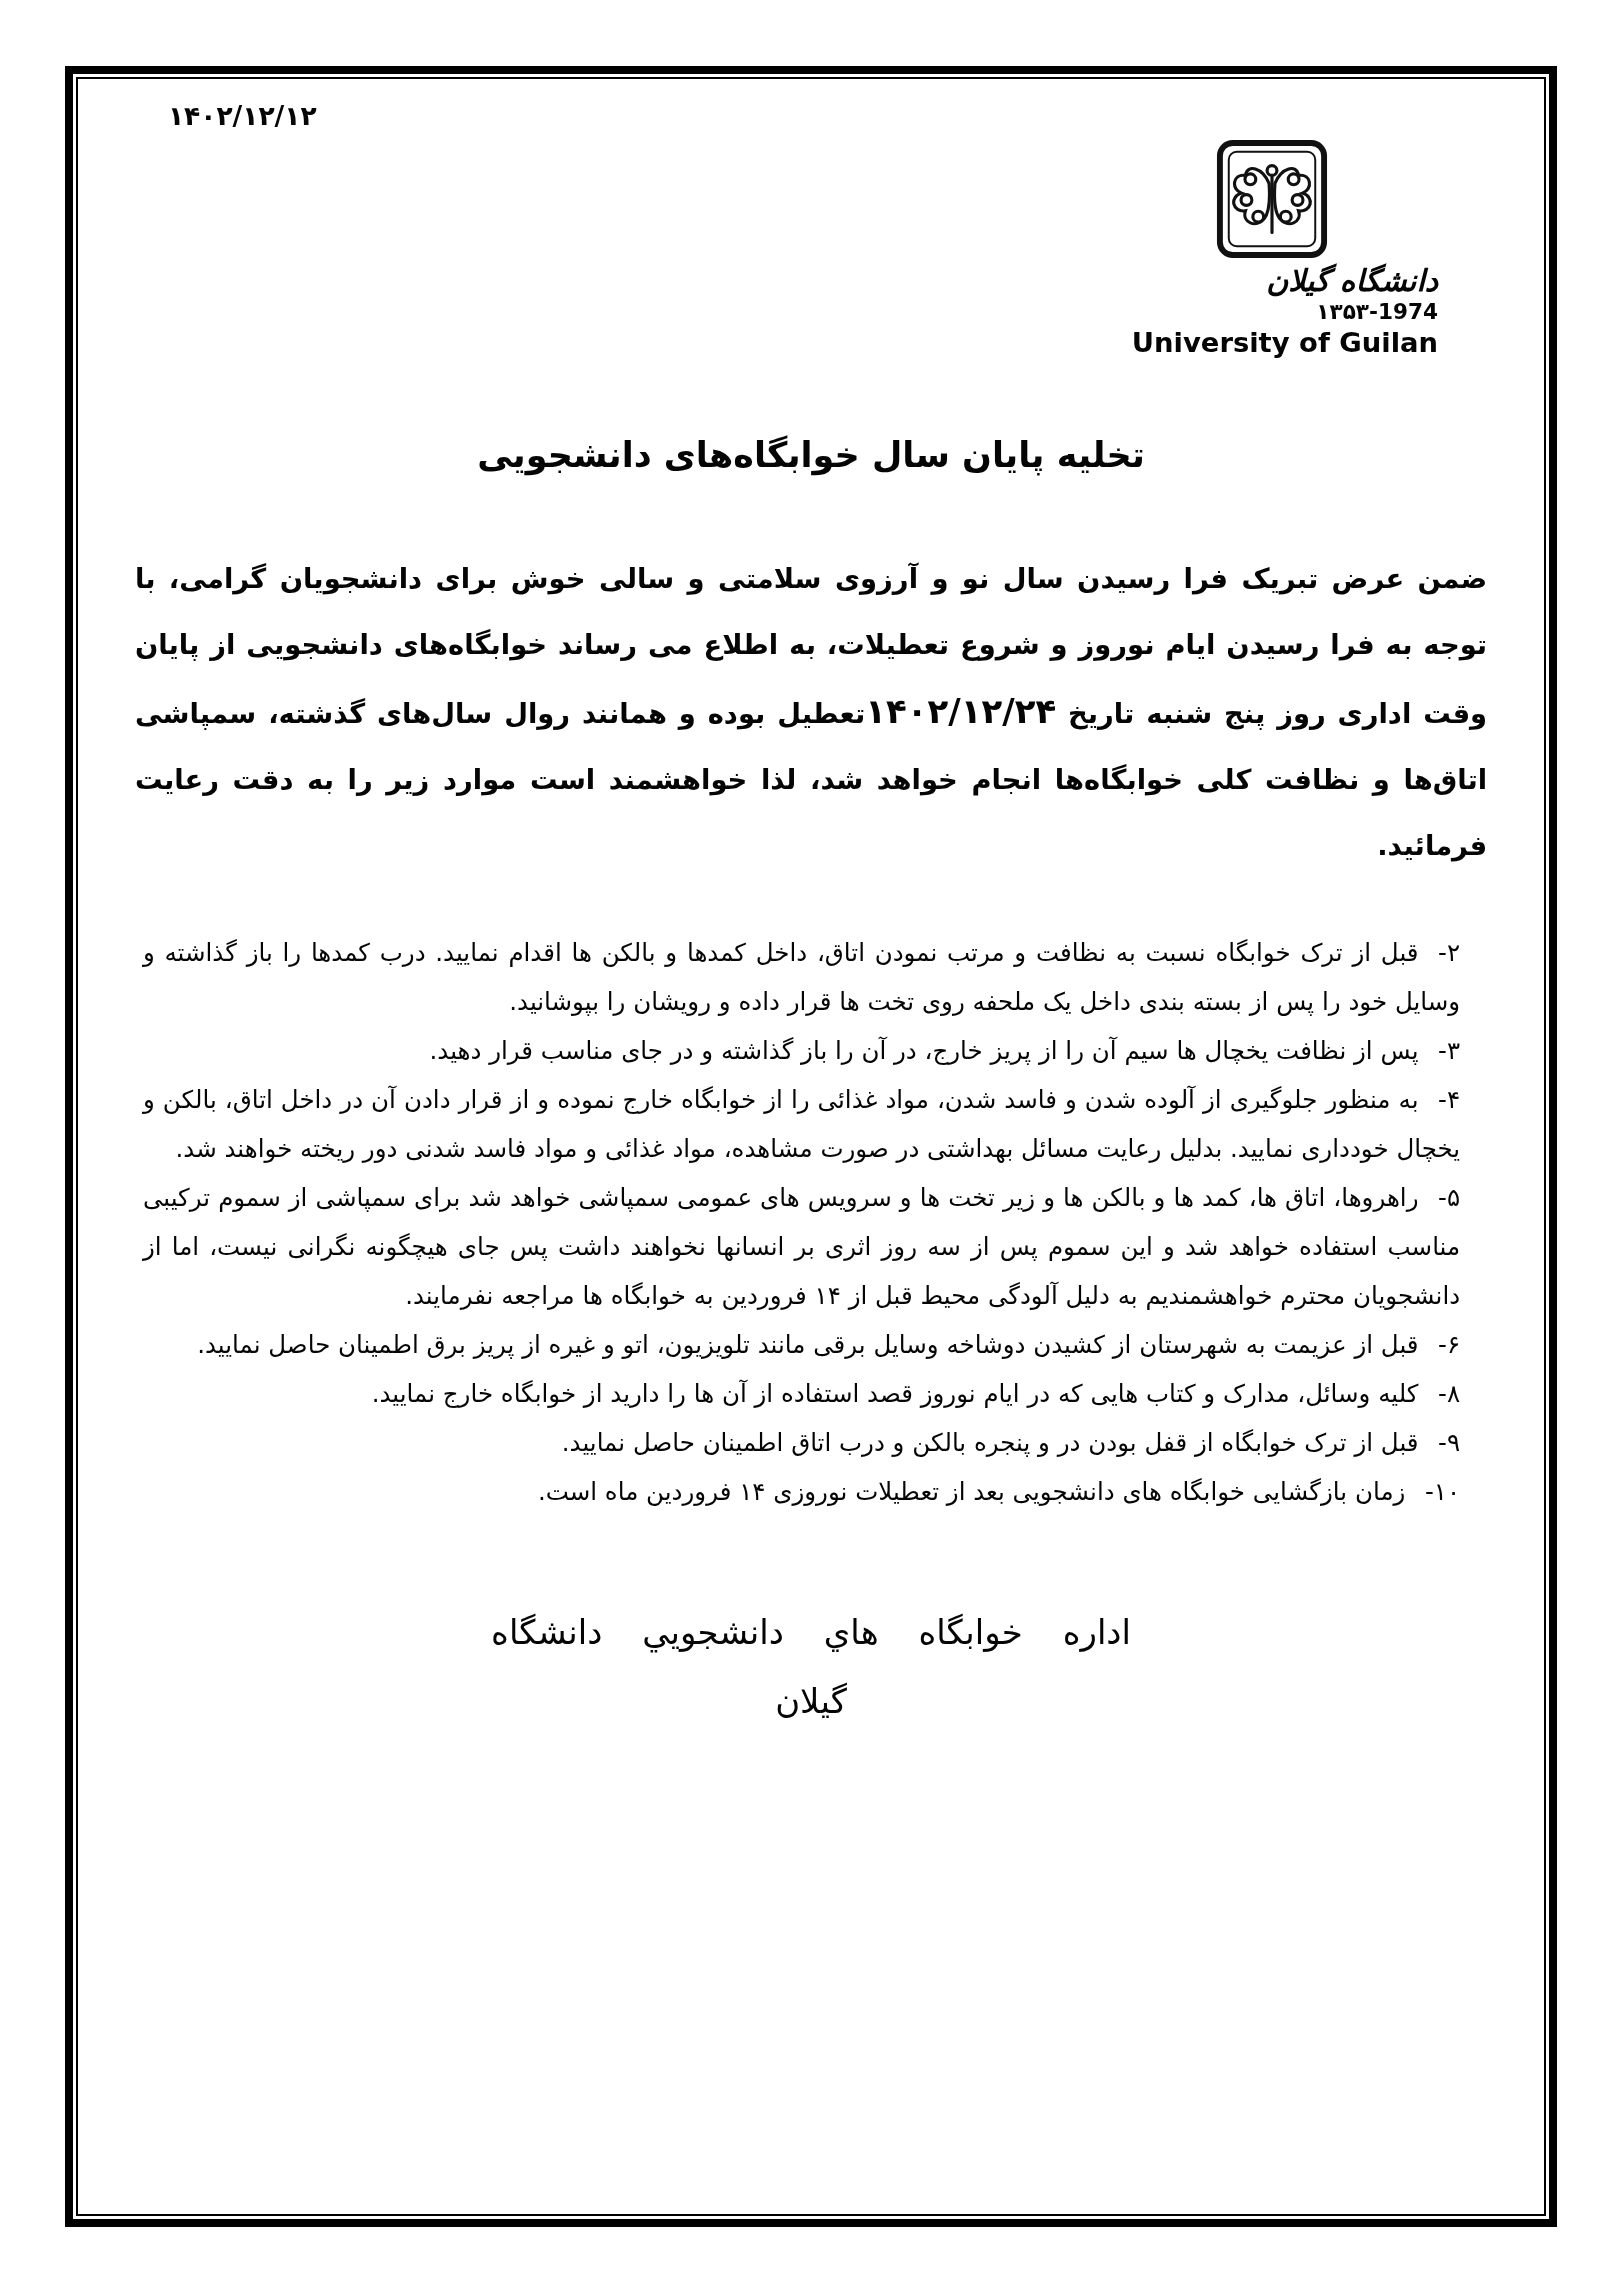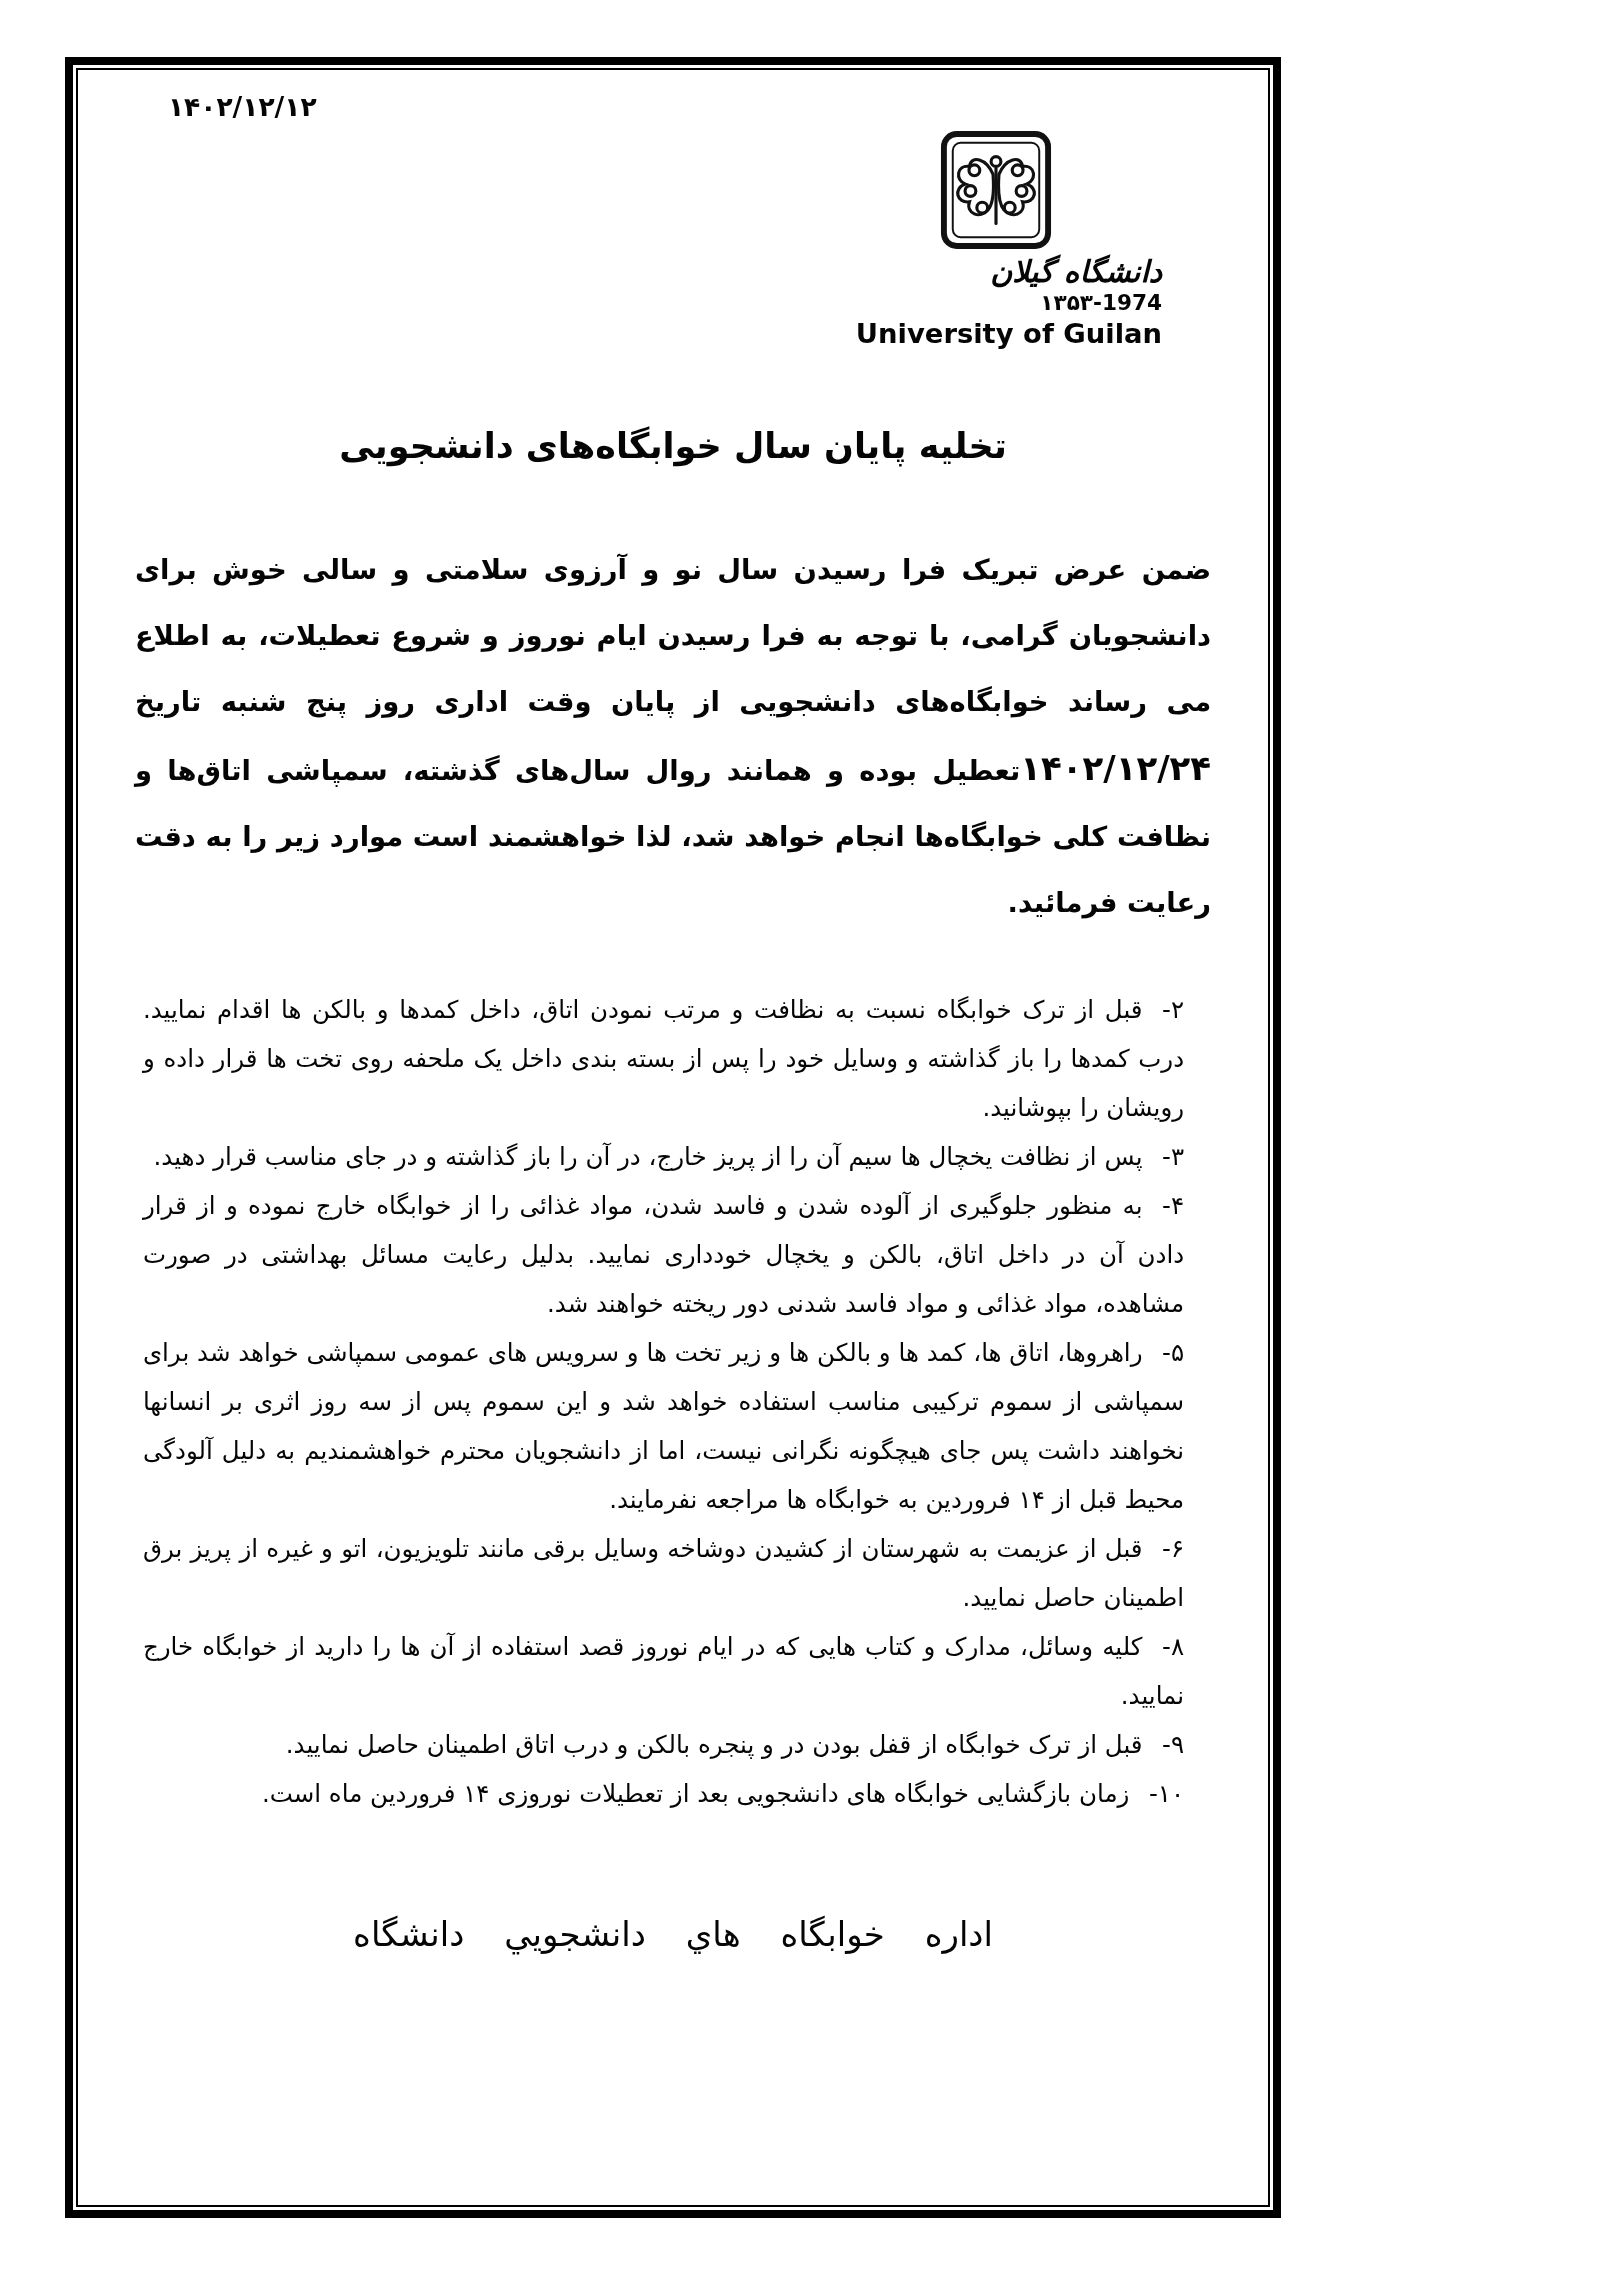--- a/index.html
+++ b/index.html
@@ -1,20 +1,20 @@
 <!DOCTYPE html>
 <html lang="fa"><head>
 <meta charset="utf-8">
 <style>
   html,body{margin:0;padding:0;background:#ffffff;}
   body{width:1621px;height:2293px;position:relative;font-family:"DejaVu Sans",sans-serif;color:#050505;}
   .sheet{position:absolute;inset:0;background:#fff;}
 
   
-  .frame-outer{position:absolute;left:65px;top:57px;width:1216px;height:2161px;border:8.8px solid #000;box-sizing:border-box;}
+  .frame-outer{position:absolute;left:65px;top:66px;width:1492px;height:2161px;border:8.8px solid #000;box-sizing:border-box;}
   .frame-inner{position:absolute;top:2.9px;left:2.9px;right:2.9px;bottom:2.9px;border:2.9px solid #000;}
   .content{position:absolute;inset:0;overflow:hidden;}
 
   .date{position:absolute;top:21.6px;left:90px;direction:rtl;font-size:26.5px;font-weight:bold;letter-spacing:5.9px;}
 
   .logo{position:absolute;top:59px;right:106px;width:333px;text-align:right;line-height:1.15;}
   .logo svg{display:block;margin:0 auto;}
   .logo-fa{display:block;font-size:30px;font-style:italic;font-weight:bold;margin-top:3.9px;direction:rtl;}
   .logo-years{display:block;font-size:21.6px;font-weight:bold;direction:ltr;letter-spacing:1px;margin-top:2px;}
   .logo-en{display:block;font-size:27.4px;font-weight:bold;margin-top:2px;}
@@ -72,19 +72,20 @@
           <li><span class="num">۴-</span><span>به منظور جلوگیری از آلوده شدن و فاسد شدن، مواد غذائی را از خوابگاه خارج نموده و از قرار دادن آن در داخل اتاق، بالکن و یخچال خودداری نمایید. بدلیل رعایت مسائل بهداشتی در صورت مشاهده، مواد غذائی و مواد فاسد شدنی دور ریخته خواهند شد.</span></li>
           <li><span class="num">۵-</span><span>راهروها، اتاق ها، کمد ها و بالکن ها و زیر تخت ها و سرویس های عمومی سمپاشی خواهد شد برای سمپاشی از سموم ترکیبی مناسب استفاده خواهد شد و این سموم پس از سه روز اثری بر انسانها نخواهند داشت پس جای هیچگونه نگرانی نیست، اما از دانشجویان محترم خواهشمندیم به دلیل آلودگی محیط قبل از ۱۴ فروردین به خوابگاه ها مراجعه نفرمایند.</span></li>
           <li><span class="num">۶-</span><span>قبل از عزیمت به شهرستان از کشیدن دوشاخه وسایل برقی مانند تلویزیون، اتو و غیره از پریز برق اطمینان حاصل نمایید.</span></li>
           <li><span class="num">۸-</span><span>کلیه وسائل، مدارک و کتاب هایی که در ایام نوروز قصد استفاده از آن ها را دارید از خوابگاه خارج نمایید.</span></li>
           <li><span class="num">۹-</span><span>قبل از ترک خوابگاه از قفل بودن در و پنجره بالکن و درب اتاق اطمینان حاصل نمایید.</span></li>
           <li><span class="num">۱۰-</span><span>زمان بازگشایی خوابگاه های دانشجویی بعد از تعطیلات نوروزی  ۱۴ فروردین ماه است.</span></li>
         </ul>
 
         <div class="sig">
           <div>اداره خوابگاه هاي دانشجويي دانشگاه</div>
+          <div class="sig-line2">گيلان</div>
         </div>
 
       </div>
     </div>
   </div>
 </div>
 
 
 </body></html>

